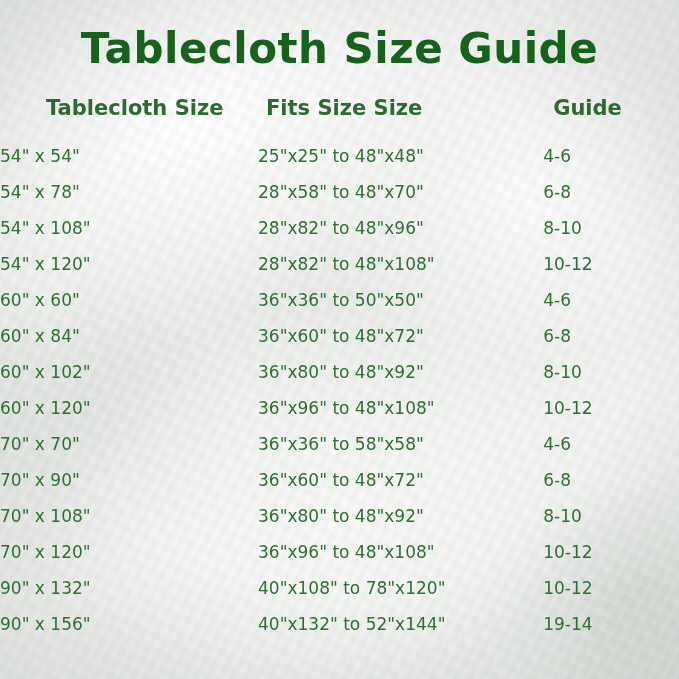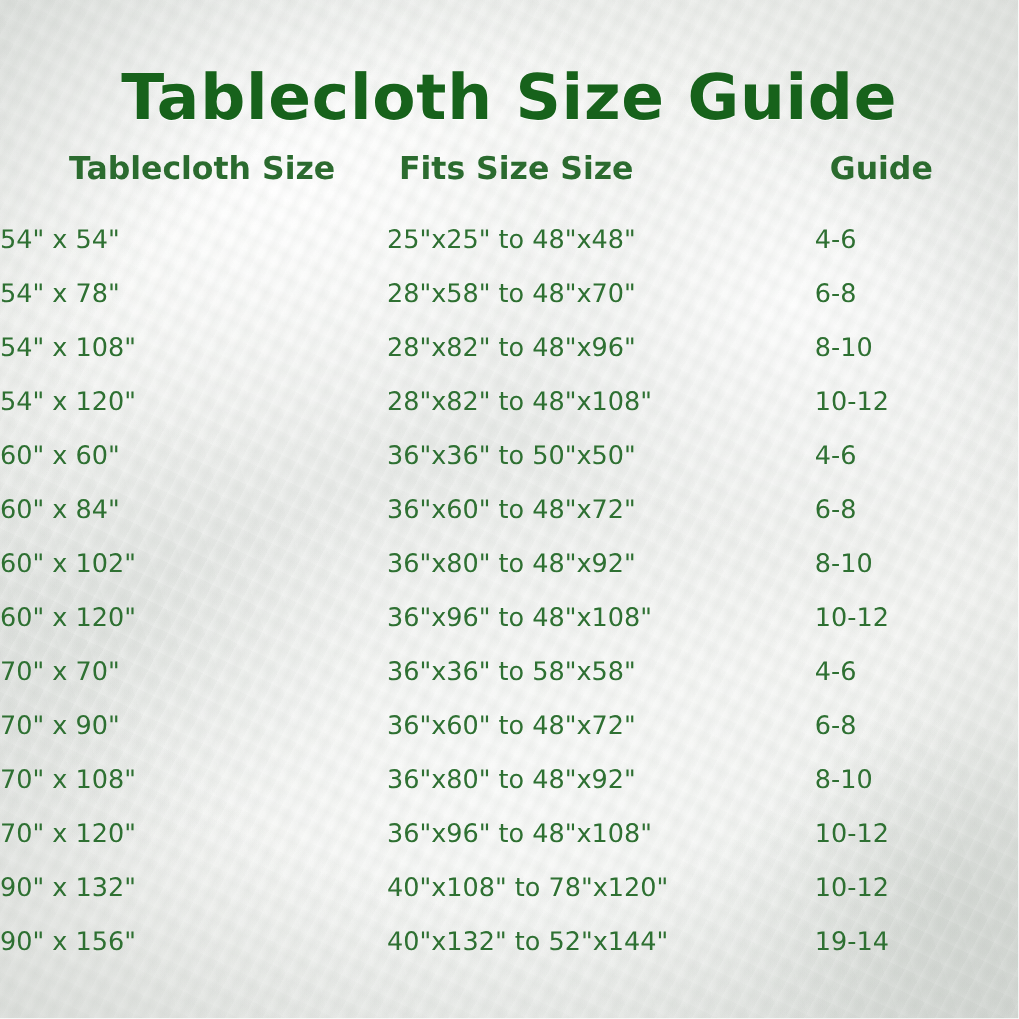--- a/index.html
+++ b/index.html
@@ -47,27 +47,27 @@
     padding: 0;
   }
   .title {
     text-align: center;
     color: #17621b;
     font-family: "DejaVu Sans", sans-serif;
     font-weight: bold;
     font-size: 42px;
     letter-spacing: 0.5px;
     margin: 0;
-    padding-top: 40px;
+    padding-top: 24px;
     text-shadow: 0 1px 0 rgba(255,255,255,0.6);
   }
   table.guide {
     width: 100%;
     border-collapse: collapse;
-    margin-top: 10px;
+    margin-top: 22px;
     table-layout: fixed;
   }
   table.guide col.c1 { width: 38%; }
   table.guide col.c2 { width: 42%; }
   table.guide col.c3 { width: 20%; }
 
   table.guide th {
     color: #2b6b2f;
     font-family: "DejaVu Sans", sans-serif;
     font-weight: bold;

